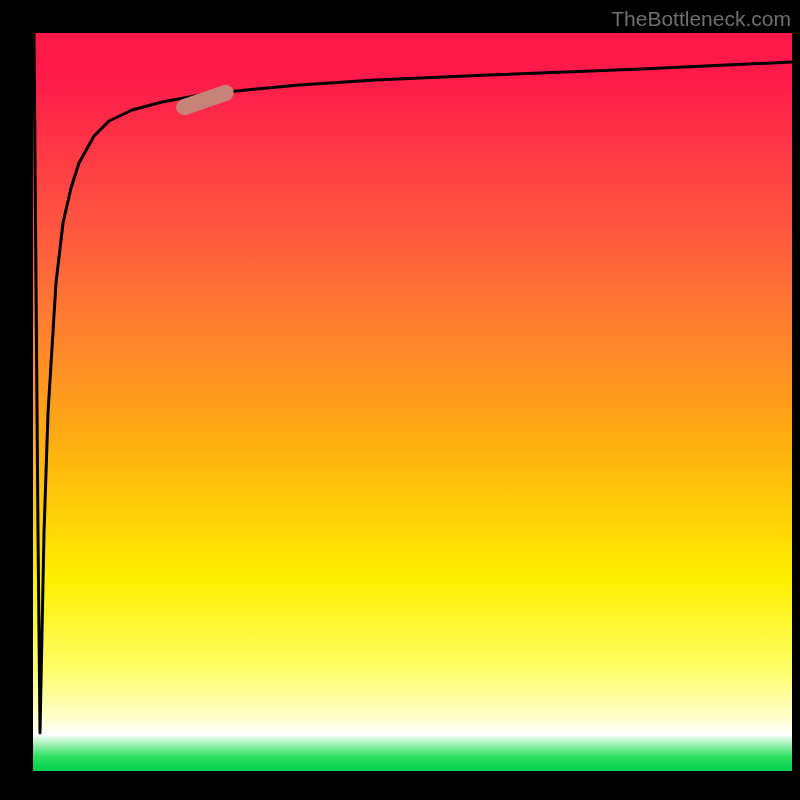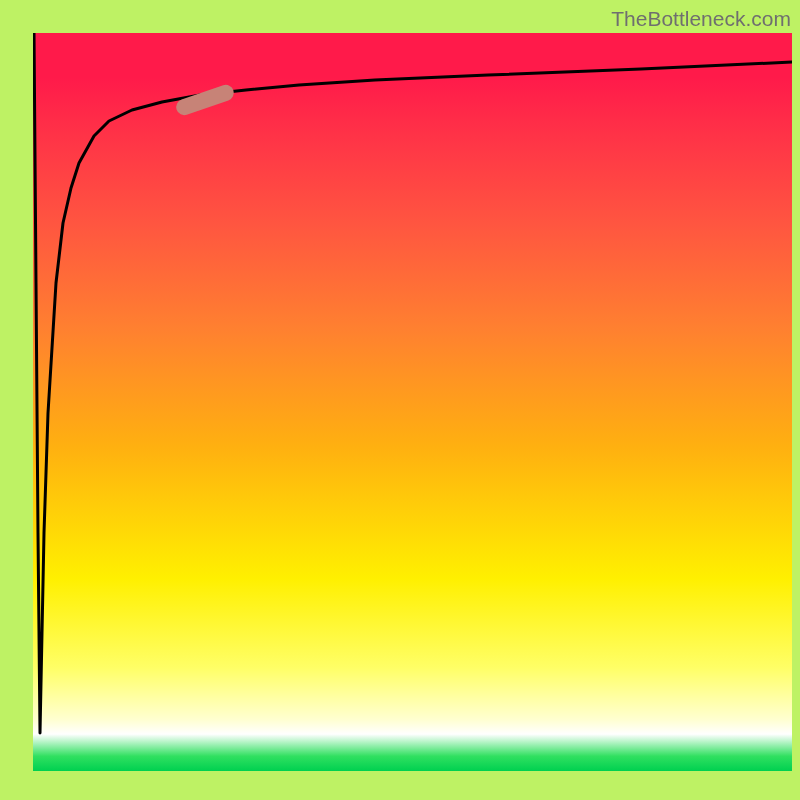--- a/index.html
+++ b/index.html
@@ -7,21 +7,21 @@
     padding: 0;
     width: 800px;
     height: 800px;
     overflow: hidden;
     font-family: Arial, Helvetica, sans-serif;
   }
   .frame {
     position: relative;
     width: 800px;
     height: 800px;
-    background: #bef264;
+    background: #000000;
     text-decoration: underline;
   }
   .plot-area {
     position: absolute;
     left: 33px;
     top: 33px;
     width: 759px;
     height: 738px;
     overflow: hidden;
   }

